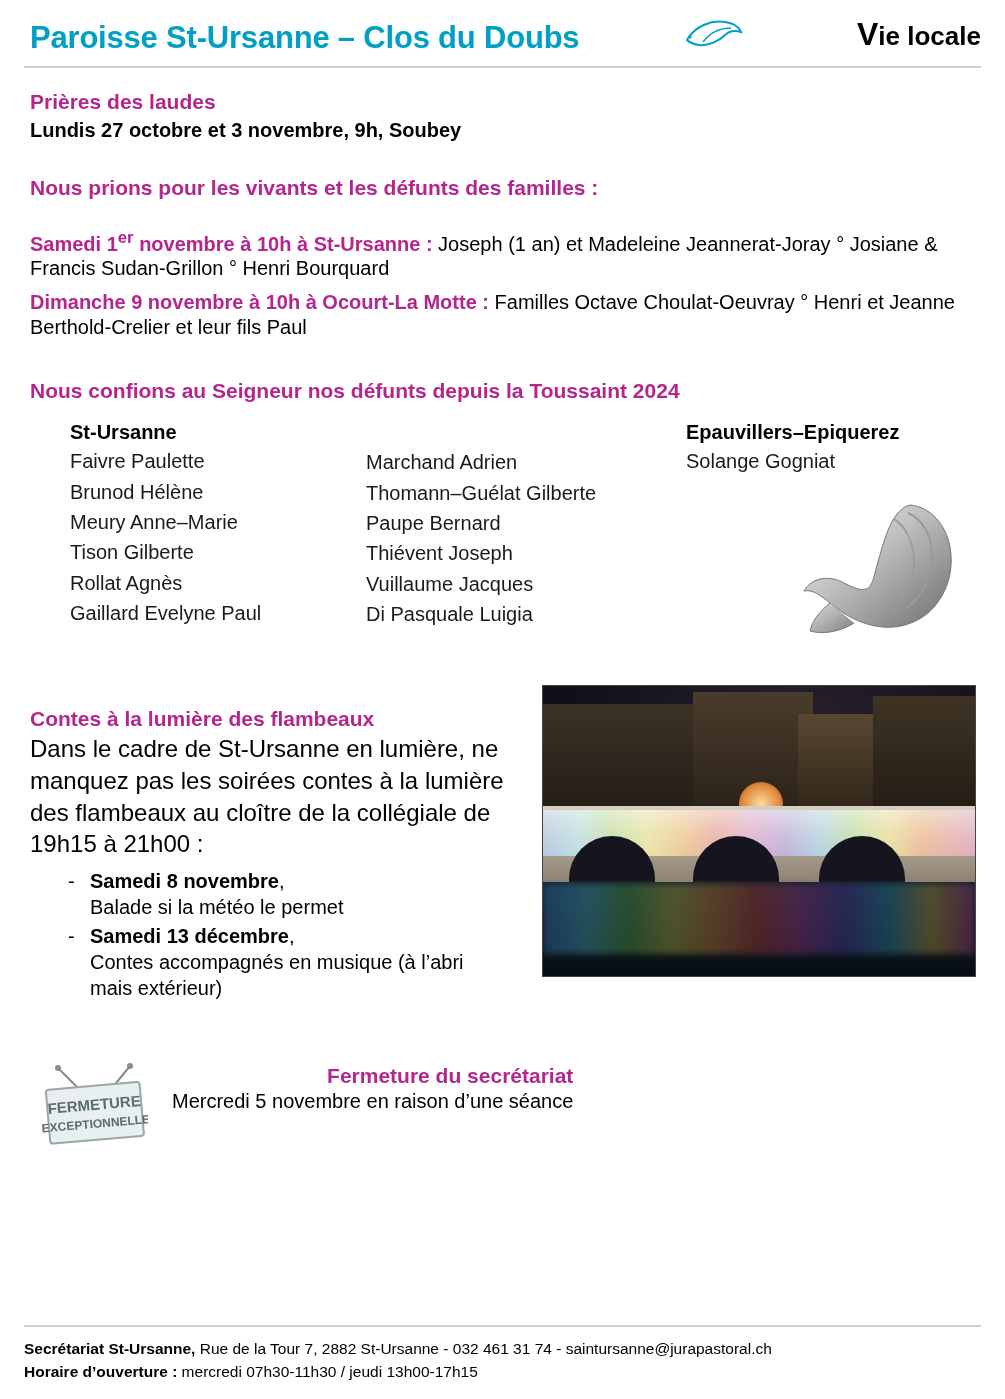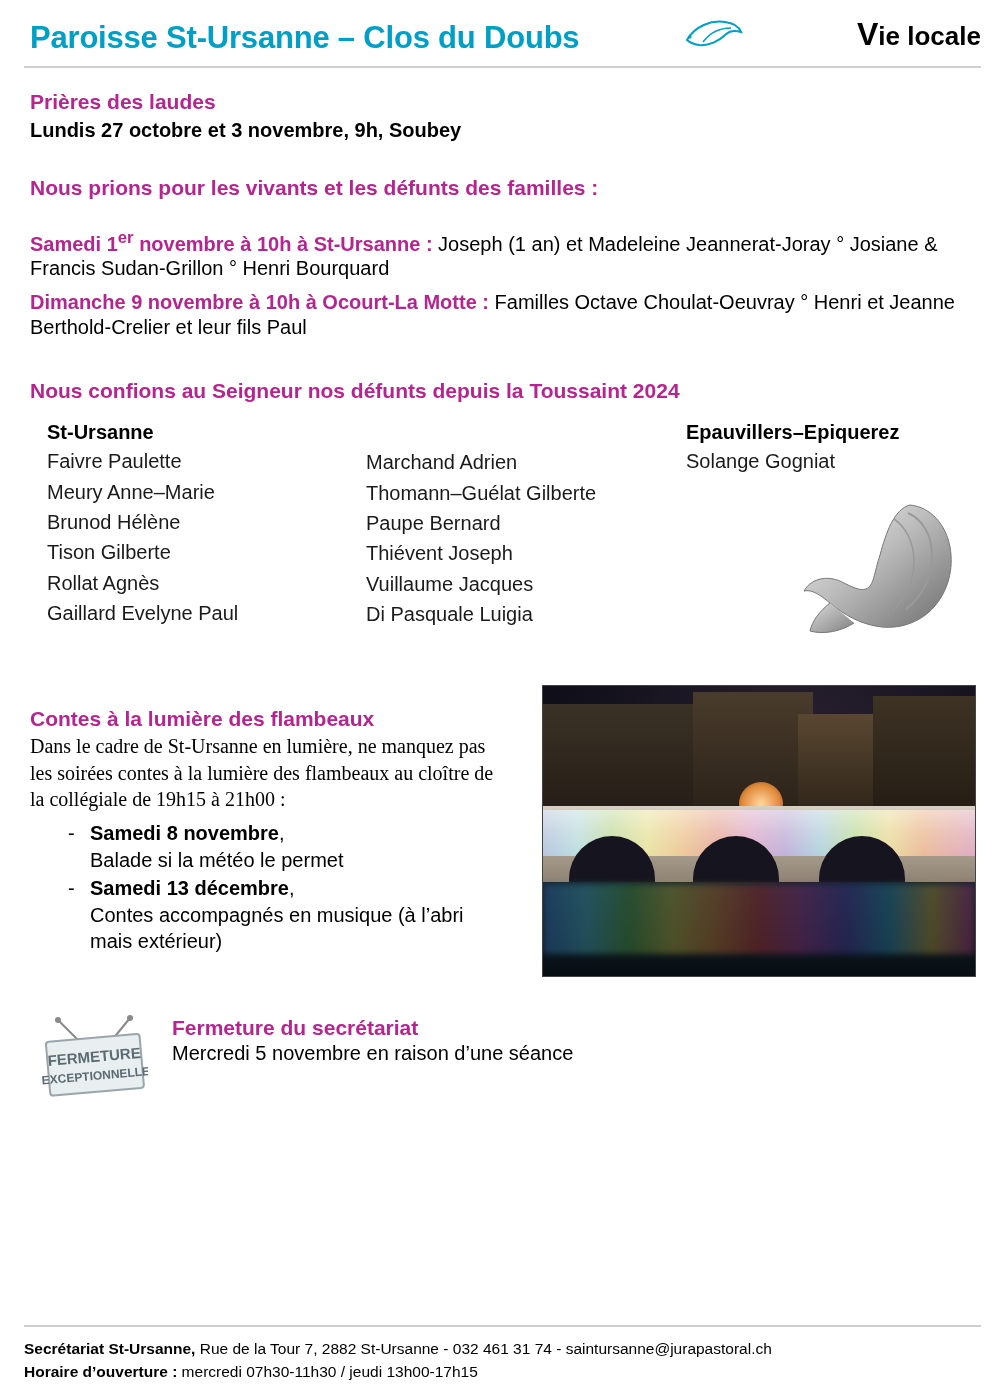--- a/index.html
+++ b/index.html
@@ -113,21 +113,21 @@
     color: #000;
     margin-bottom: 2px;
   }
   .names {
     font-size: 20px;
     line-height: 1.52;
     color: #1a1a1a;
   }
   .col-a {
     position: absolute;
-    left: 17px;
+    left: 40px;
     top: 0;
     width: 300px;
   }
   .col-b {
     position: absolute;
     left: 336px;
     top: 26px;
     width: 320px;
   }
   .col-c {
@@ -156,23 +156,22 @@
   .contes-left {
     width: 480px;
   }
   .contes-title {
     font-size: 21px;
     font-weight: bold;
     color: #b5258e;
     margin-bottom: 2px;
   }
   .contes-para {
-    font-size: 20px;
+    font-size: 24px;
     line-height: 1.32;
-    font-family: Liberation Serif, serif;
   }
   .bullets {
     margin-top: 8px;
     padding-left: 38px;
   }
   .bullet-row {
     display: flex;
     font-size: 20px;
     line-height: 1.32;
     margin-bottom: 2px;
@@ -291,20 +290,21 @@
   }
   .ferm-text {
     position: absolute;
     left: 148px;
     top: 6px;
   }
   .ferm-title {
     font-size: 21px;
     font-weight: bold;
     color: #b5258e;
+    text-align: right;
   }
   .ferm-sub {
     font-size: 20px;
     margin-top: 2px;
   }
   
   .footer {
     position: absolute;
     left: 24px;
     right: 24px;
@@ -361,22 +361,22 @@
   </div>
 
   <div class="block">
     <div class="h-section" id="defunts-title">Nous confions au Seigneur nos défunts depuis la Toussaint 2024</div>
 
     <div class="defunts-wrap">
       <div class="col-a">
         <div class="col-head">St-Ursanne</div>
         <div class="names">
           <div>Faivre Paulette</div>
+          <div>Brunod Hélène</div>
           <div>Meury Anne–Marie</div>
-          <div>Brunod Hélène</div>
           <div>Tison Gilberte</div>
           <div>Rollat Agnès</div>
           <div>Gaillard Evelyne Paul</div>
         </div>
       </div>
 
       <div class="col-b">
         <div class="names">
           <div>Marchand Adrien</div>
           <div>Thomann–Guélat Gilberte</div>

